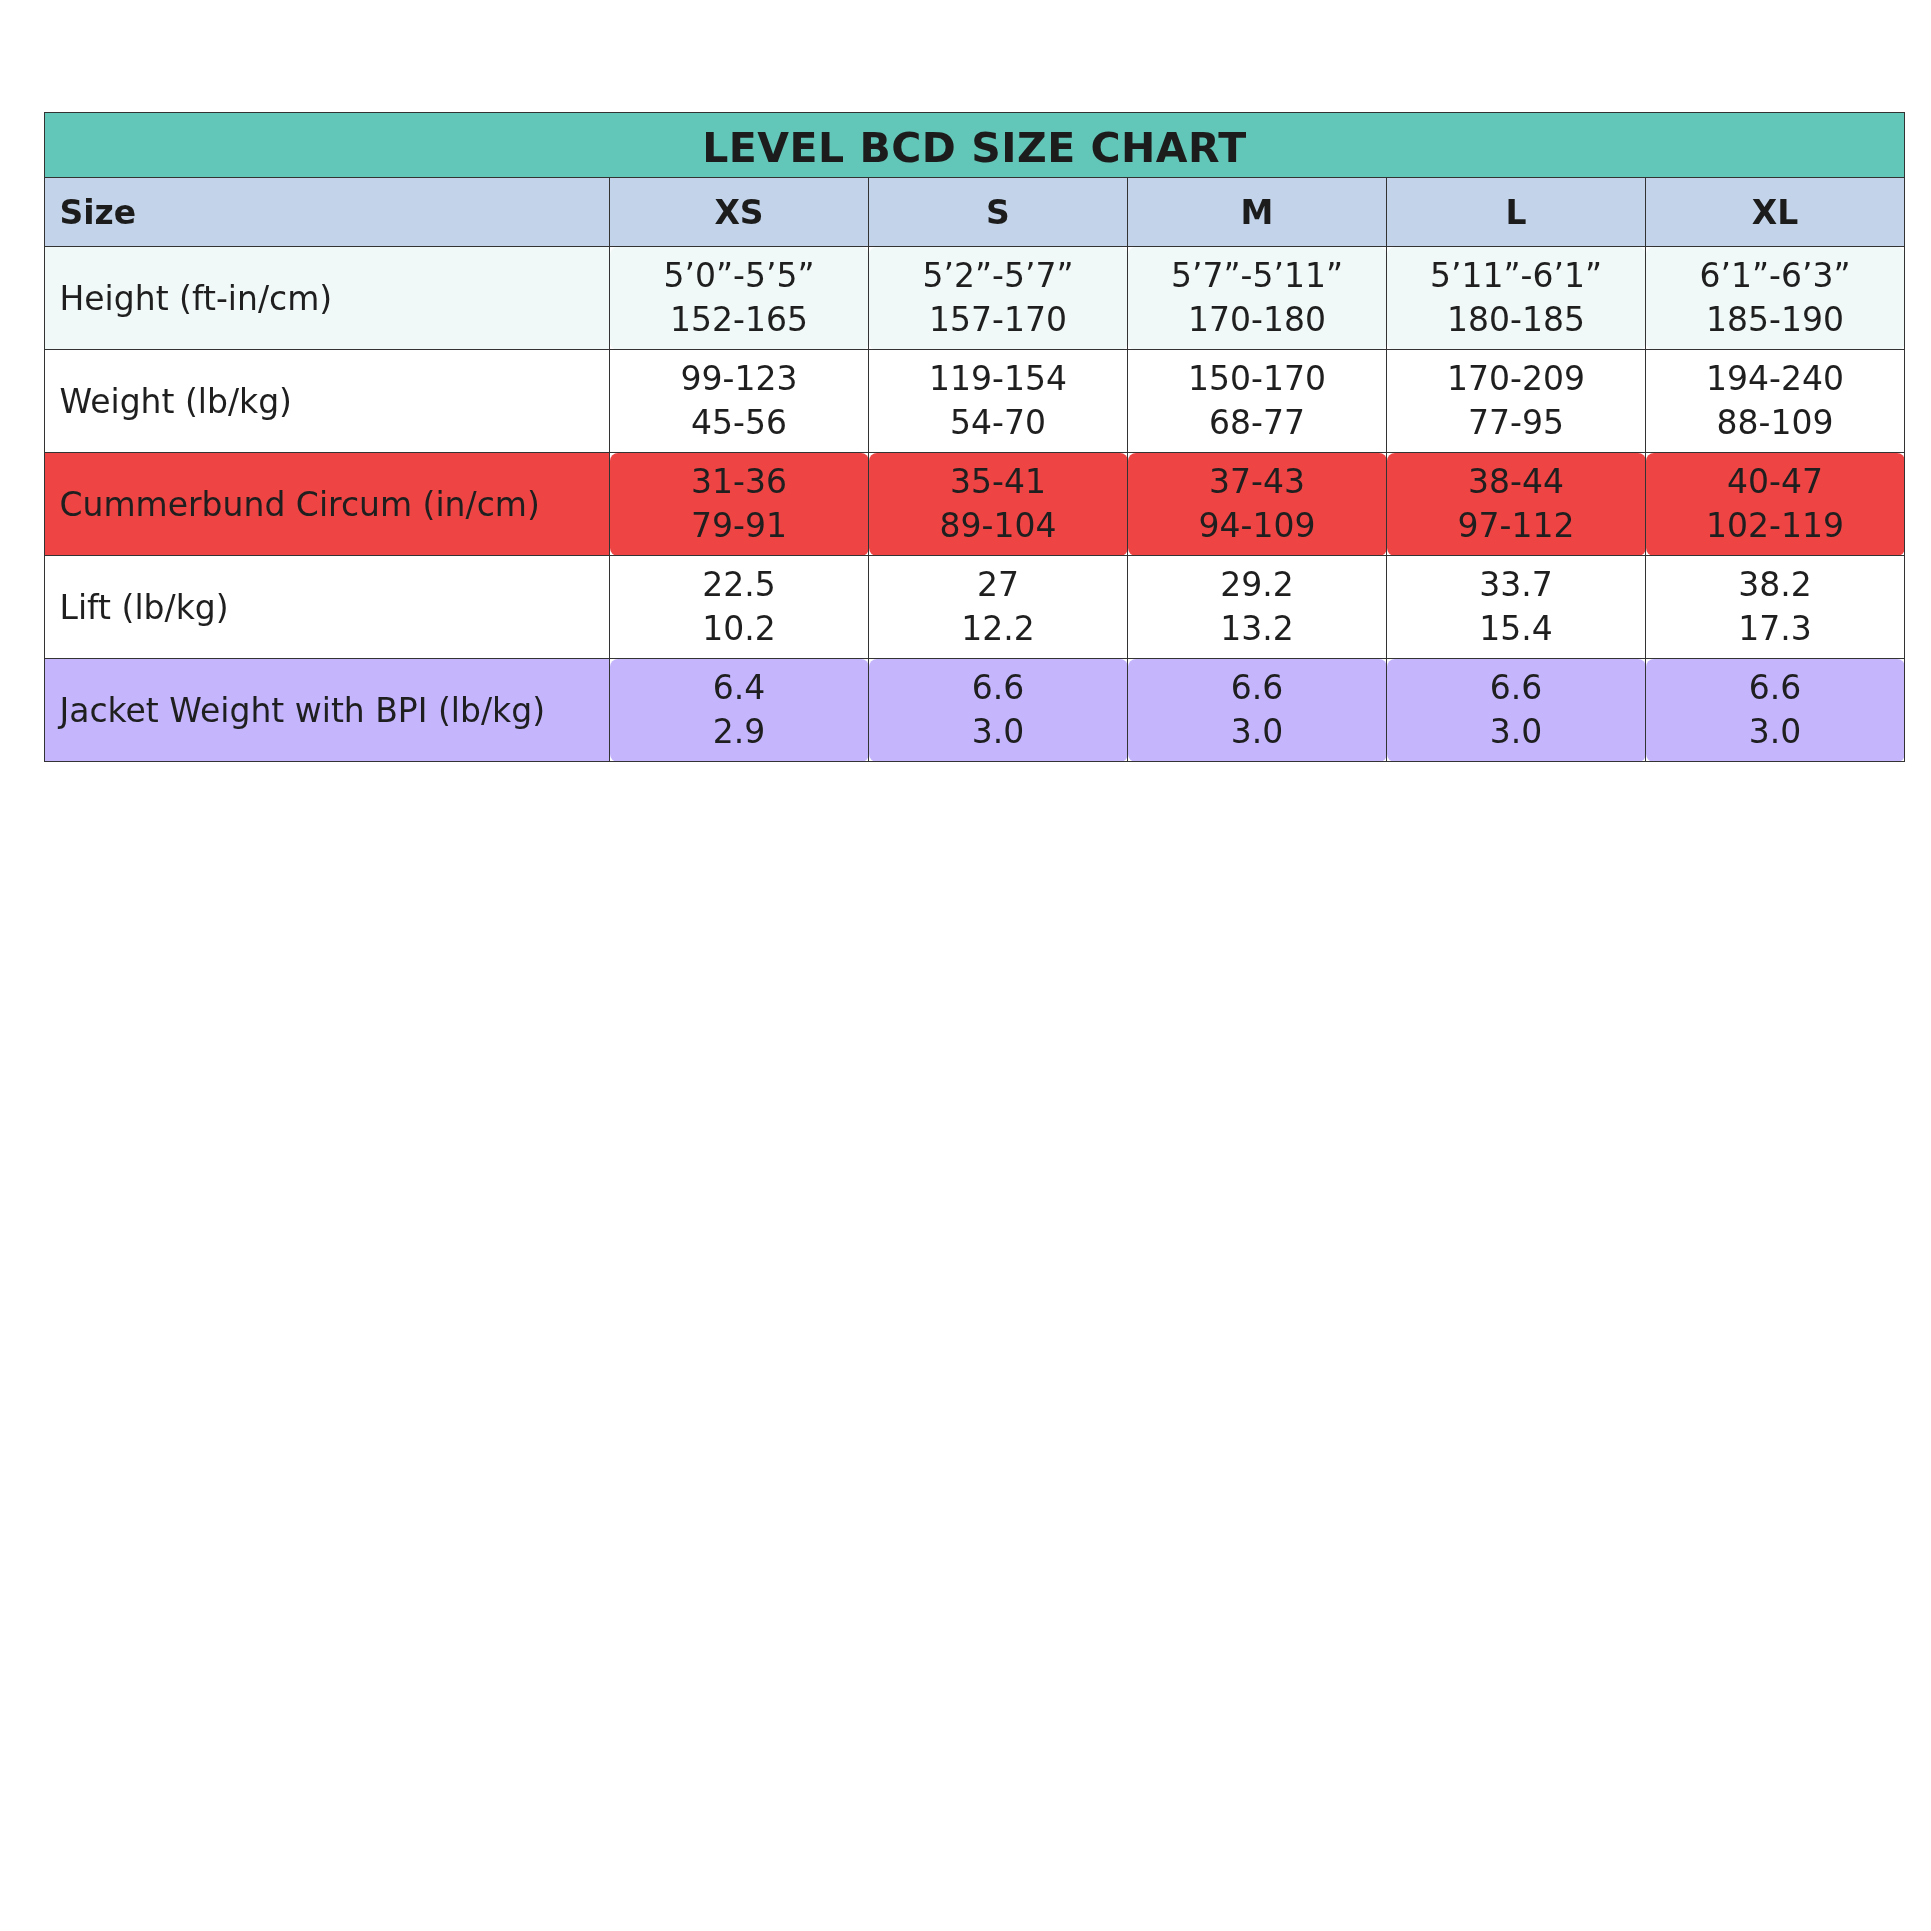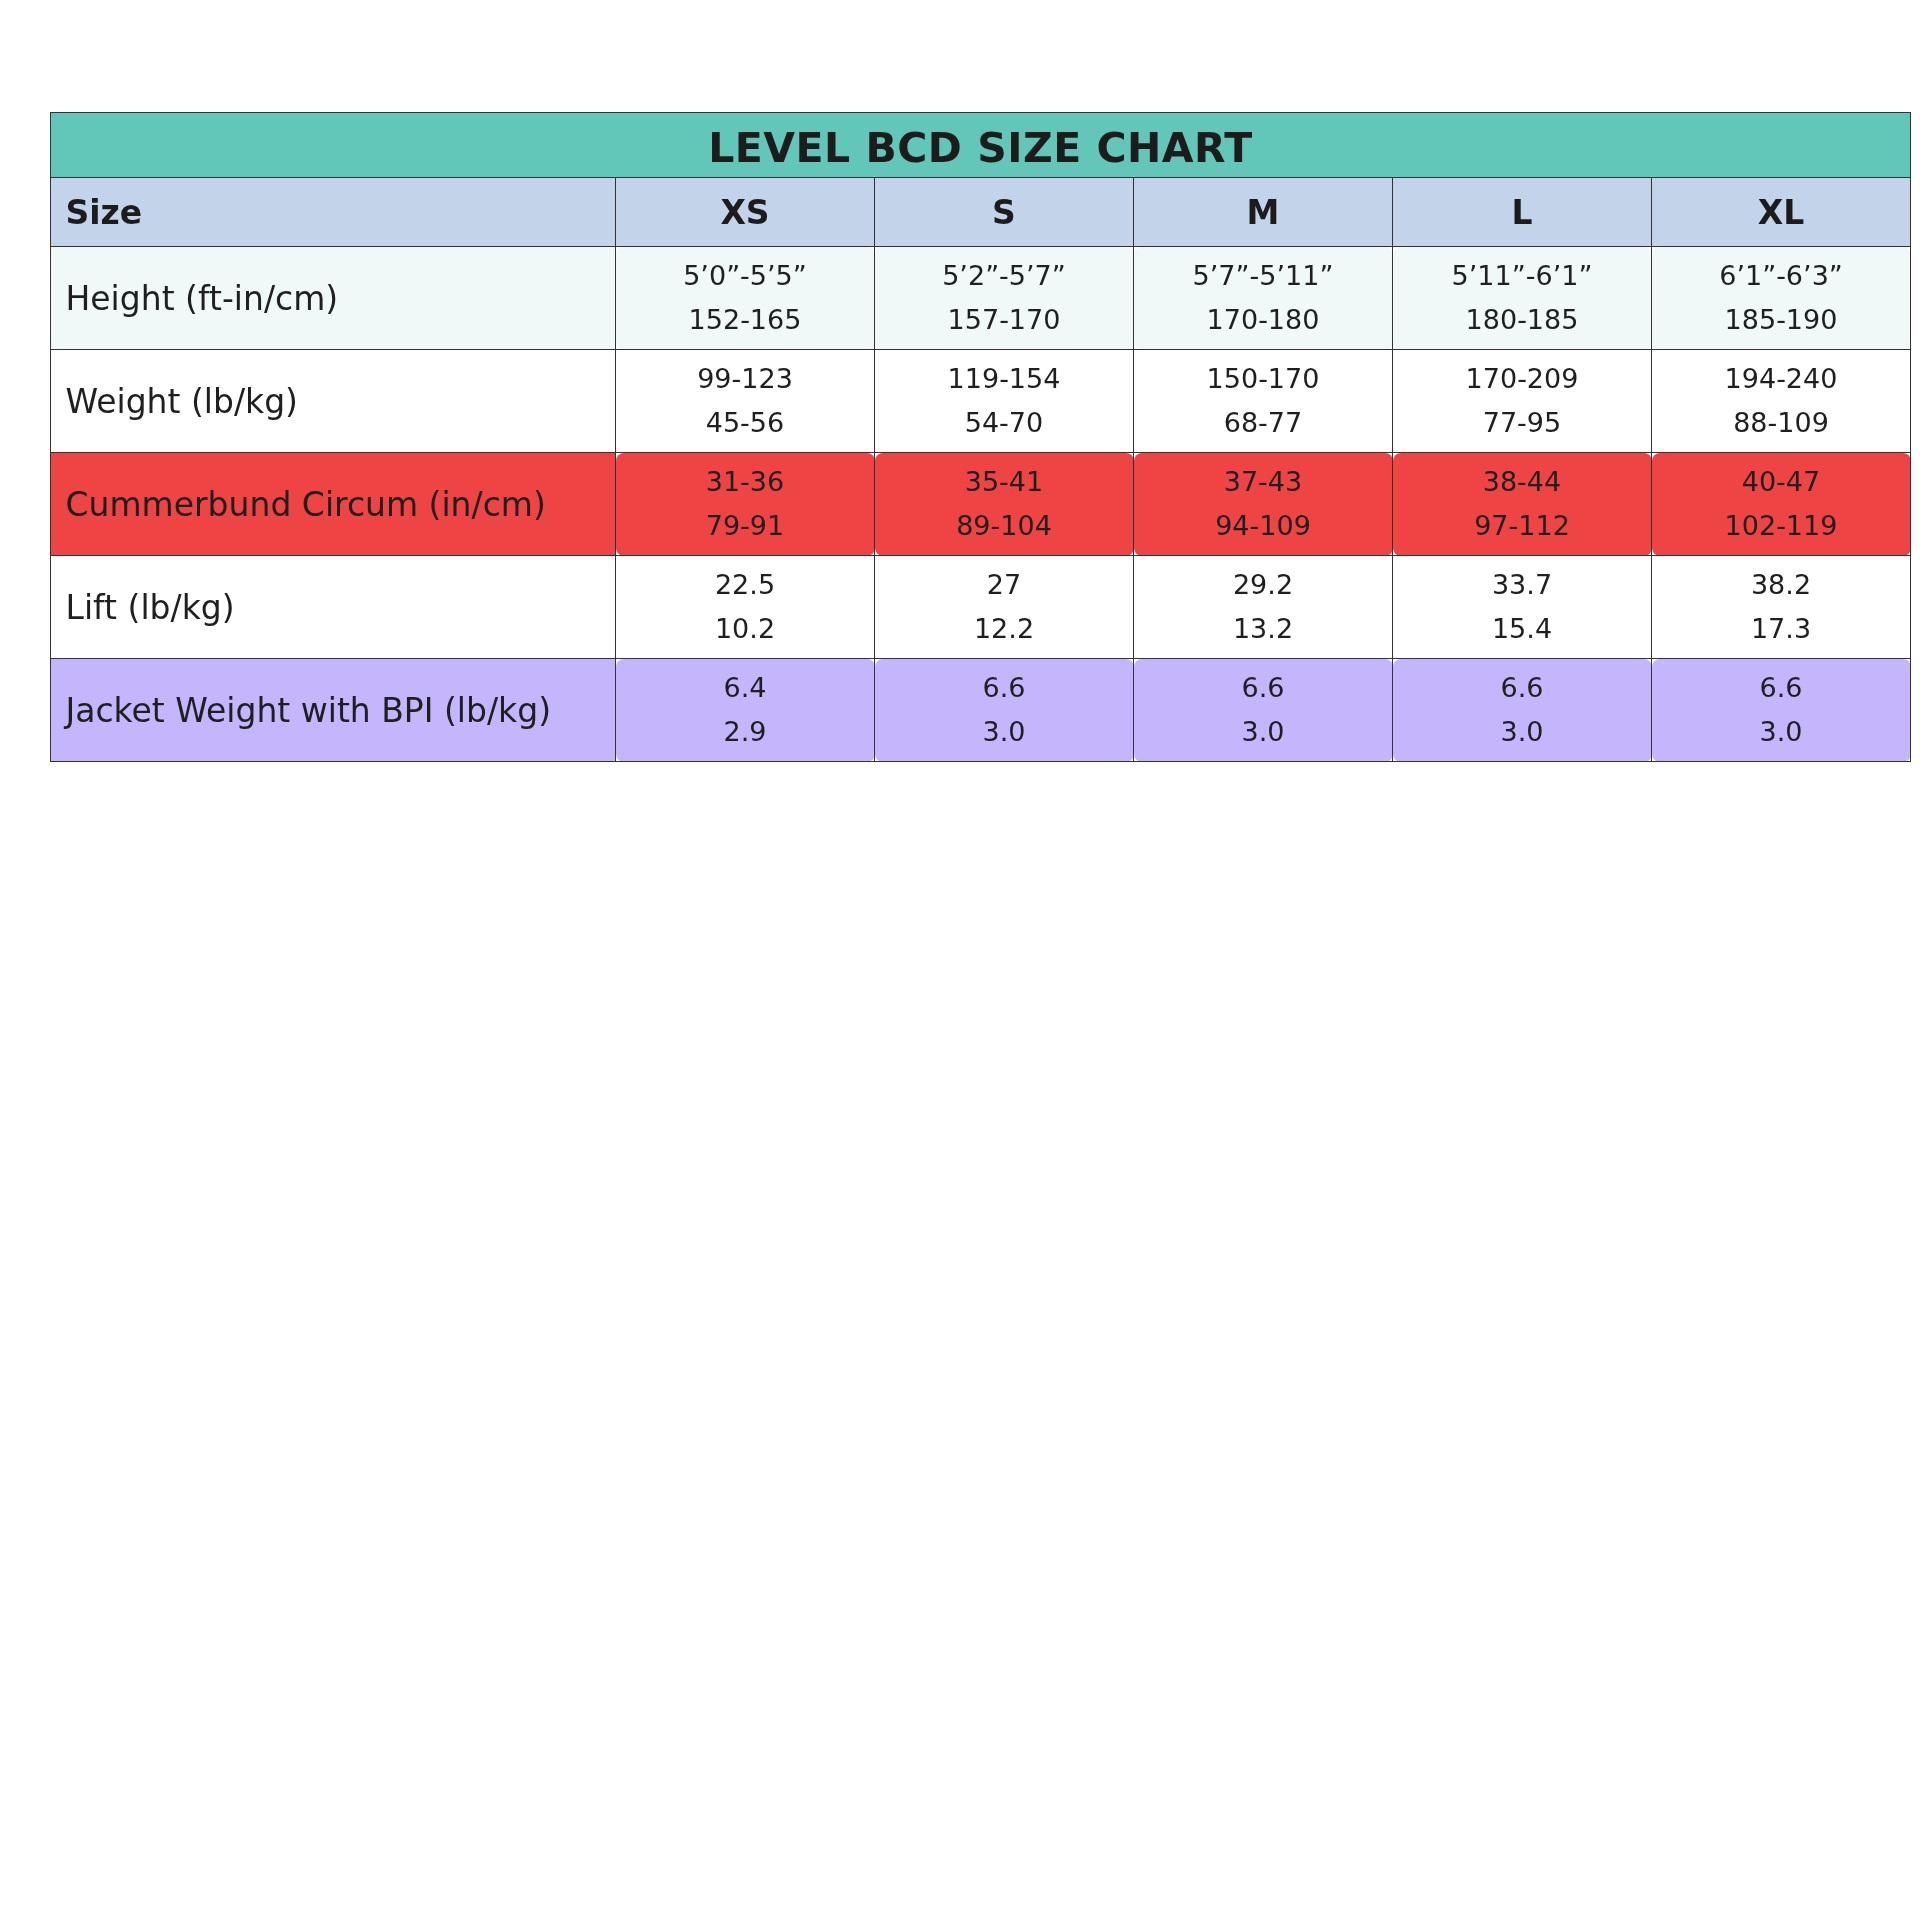--- a/index.html
+++ b/index.html
@@ -9,21 +9,21 @@
   }
   body {
     width: 1931px;
     height: 1931px;
     position: relative;
     font-family: "DejaVu Sans", sans-serif;
     color: #1f1f1f;
   }
   .size-chart {
     position: absolute;
-    left: 50px;
+    left: 44px;
     top: 112px;
     width: 1861px;
     border-collapse: collapse;
     table-layout: fixed;
     border: 1.9px solid #333333;
   }
   .size-chart col.label-col { width: 565px; }
   .size-chart col.size-col { width: 259px; }
   .size-chart td, .size-chart th {
     border: 1.9px solid #333333;
@@ -57,21 +57,21 @@
     vertical-align: middle;
   }
   .row-label {
     text-align: left;
     padding-left: 14.5px !important;
     font-size: 33px;
     color: #1f1f1f;
   }
   .value-cell {
     text-align: center;
-    font-size: 27px;
+    font-size: 33px;
     line-height: 44px;
     color: #1f1f1f;
     border-radius: 8px;
   }
   .value-cell .line { display: block; }
 </style>
 </head>
 <body>
 
 <table class="size-chart" style="border-color: rgb(51, 51, 51);">

